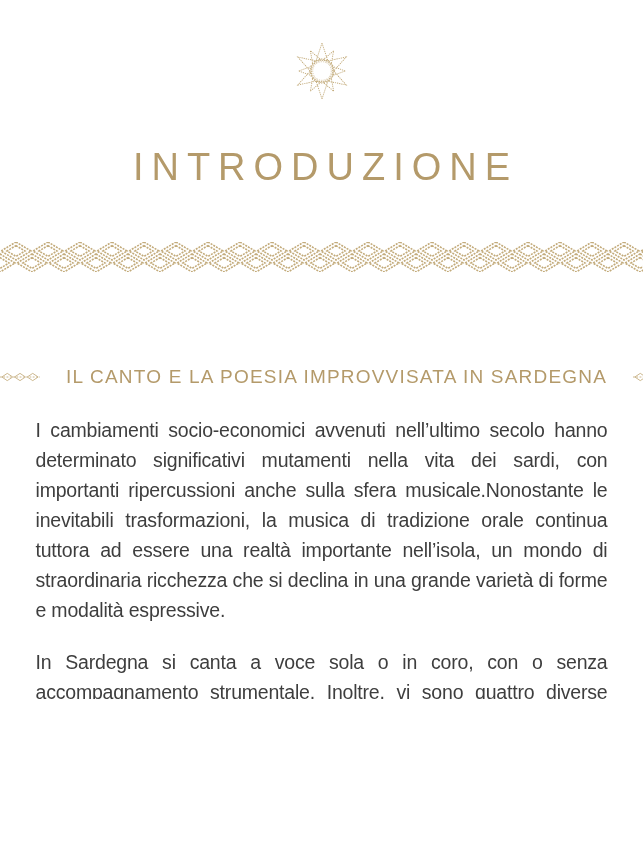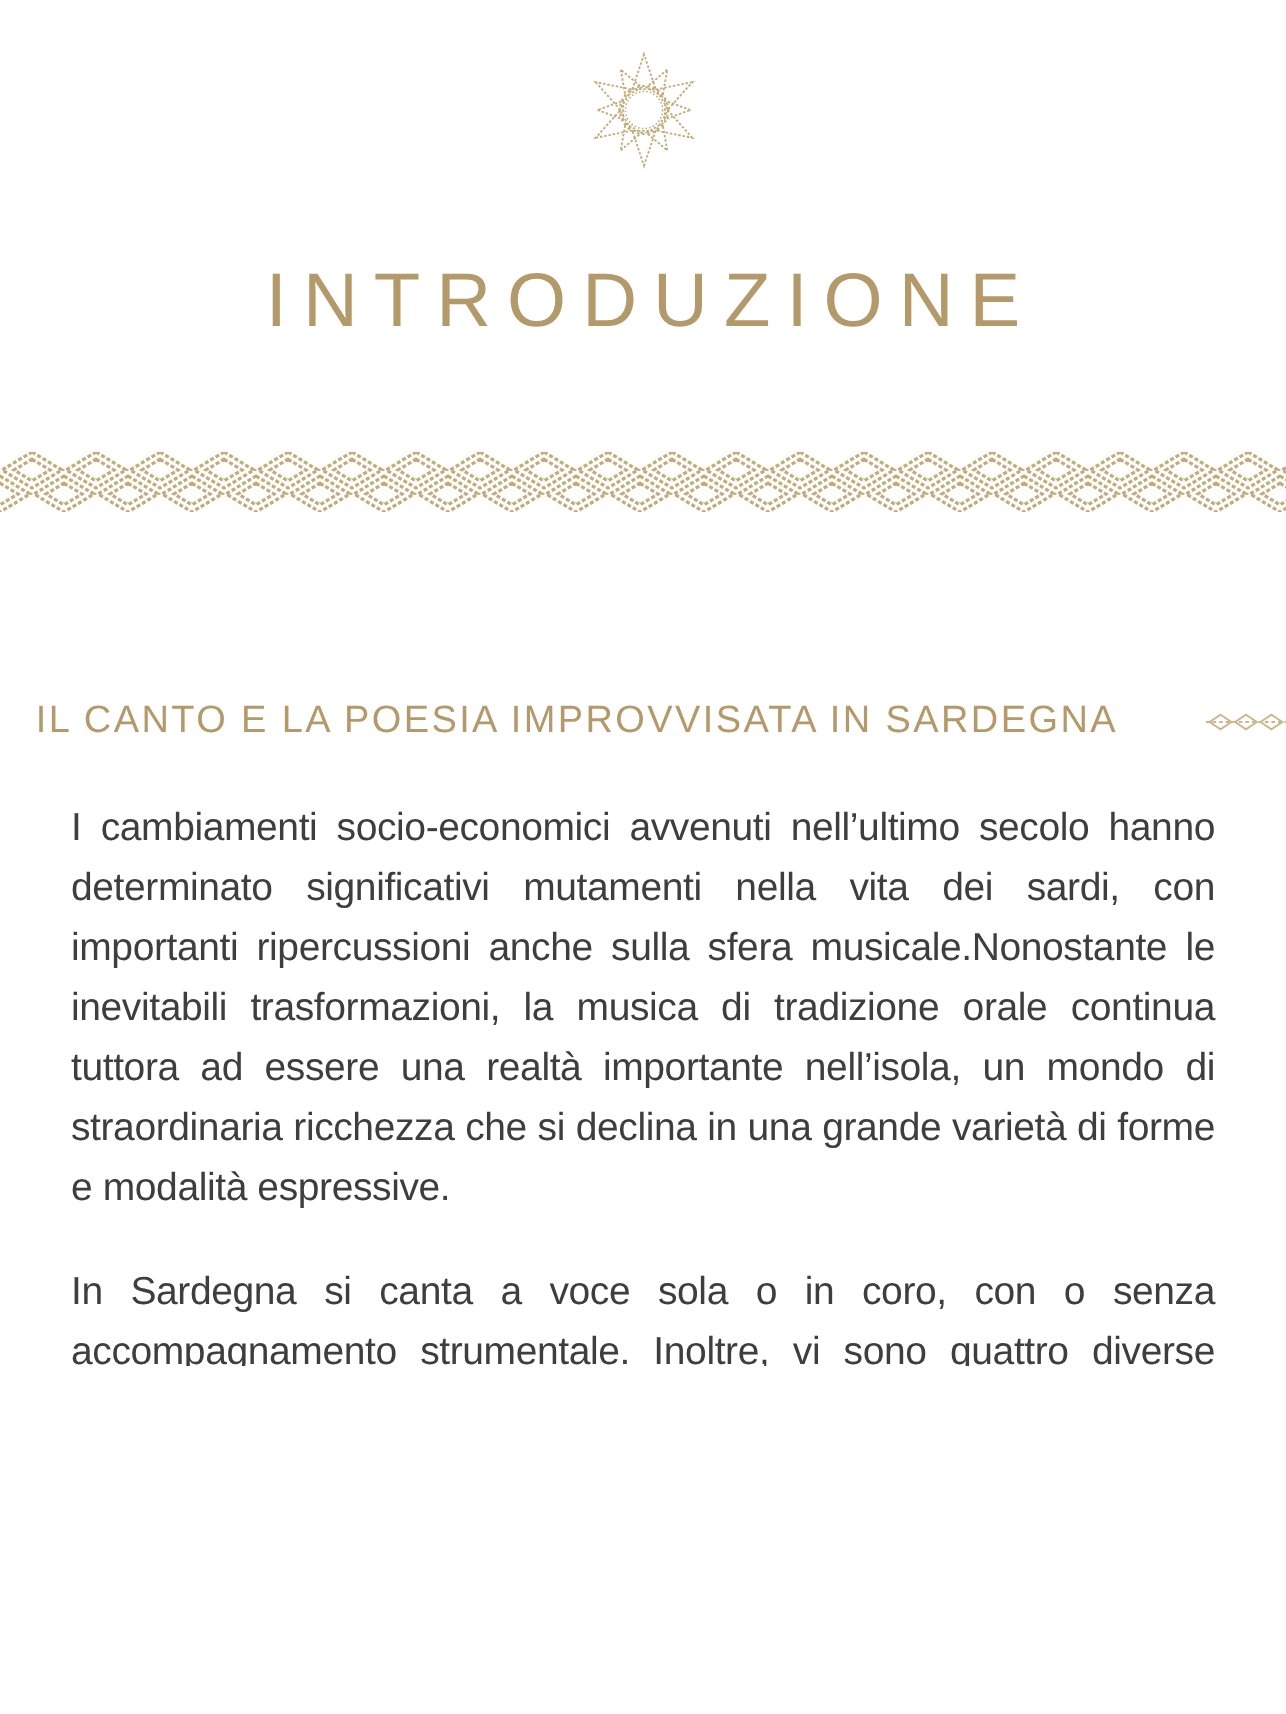--- a/index.html
+++ b/index.html
@@ -13,20 +13,21 @@
   body{
     font-family:"Liberation Sans", sans-serif;
     width:643px; height:857px;
     overflow:hidden;
     background:var(--bg);
   }
   .page{
     width:643px; height:683px;
     background:var(--bg);
     overflow:hidden;
+    margin-top:16px;
   }
 
   
   .ornament{
     margin:24px auto 0;
     width:62px; height:62px;
     display:flex; align-items:center; justify-content:center;
   }
   .gold-stroke path, .gold-stroke circle{
     stroke:var(--gold-light);
@@ -52,22 +53,22 @@
   .refl-wrap{ position:relative; width:643px; height:24px; overflow:hidden; }
   .refl-wrap::after{
     content:'';
     position:absolute; inset:0;
     background:linear-gradient(to bottom, rgba(255,255,255,.45), #ffffff 88%);
   }
 
   
   .heading-row{
     margin-top:68px;
-    display:flex; align-items:center; justify-content:flex-end;
-    gap:44px;
+    display:flex; align-items:center; justify-content:space-between;
+    gap:26px;
   }
   h2.section-heading{
     font-size:19px;
     line-height:26px;
     font-weight:400;
     letter-spacing:1.2px;
     color:var(--gold);
     white-space:nowrap;
   }
   .flourish{ display:flex; align-items:center; opacity:.85; }

